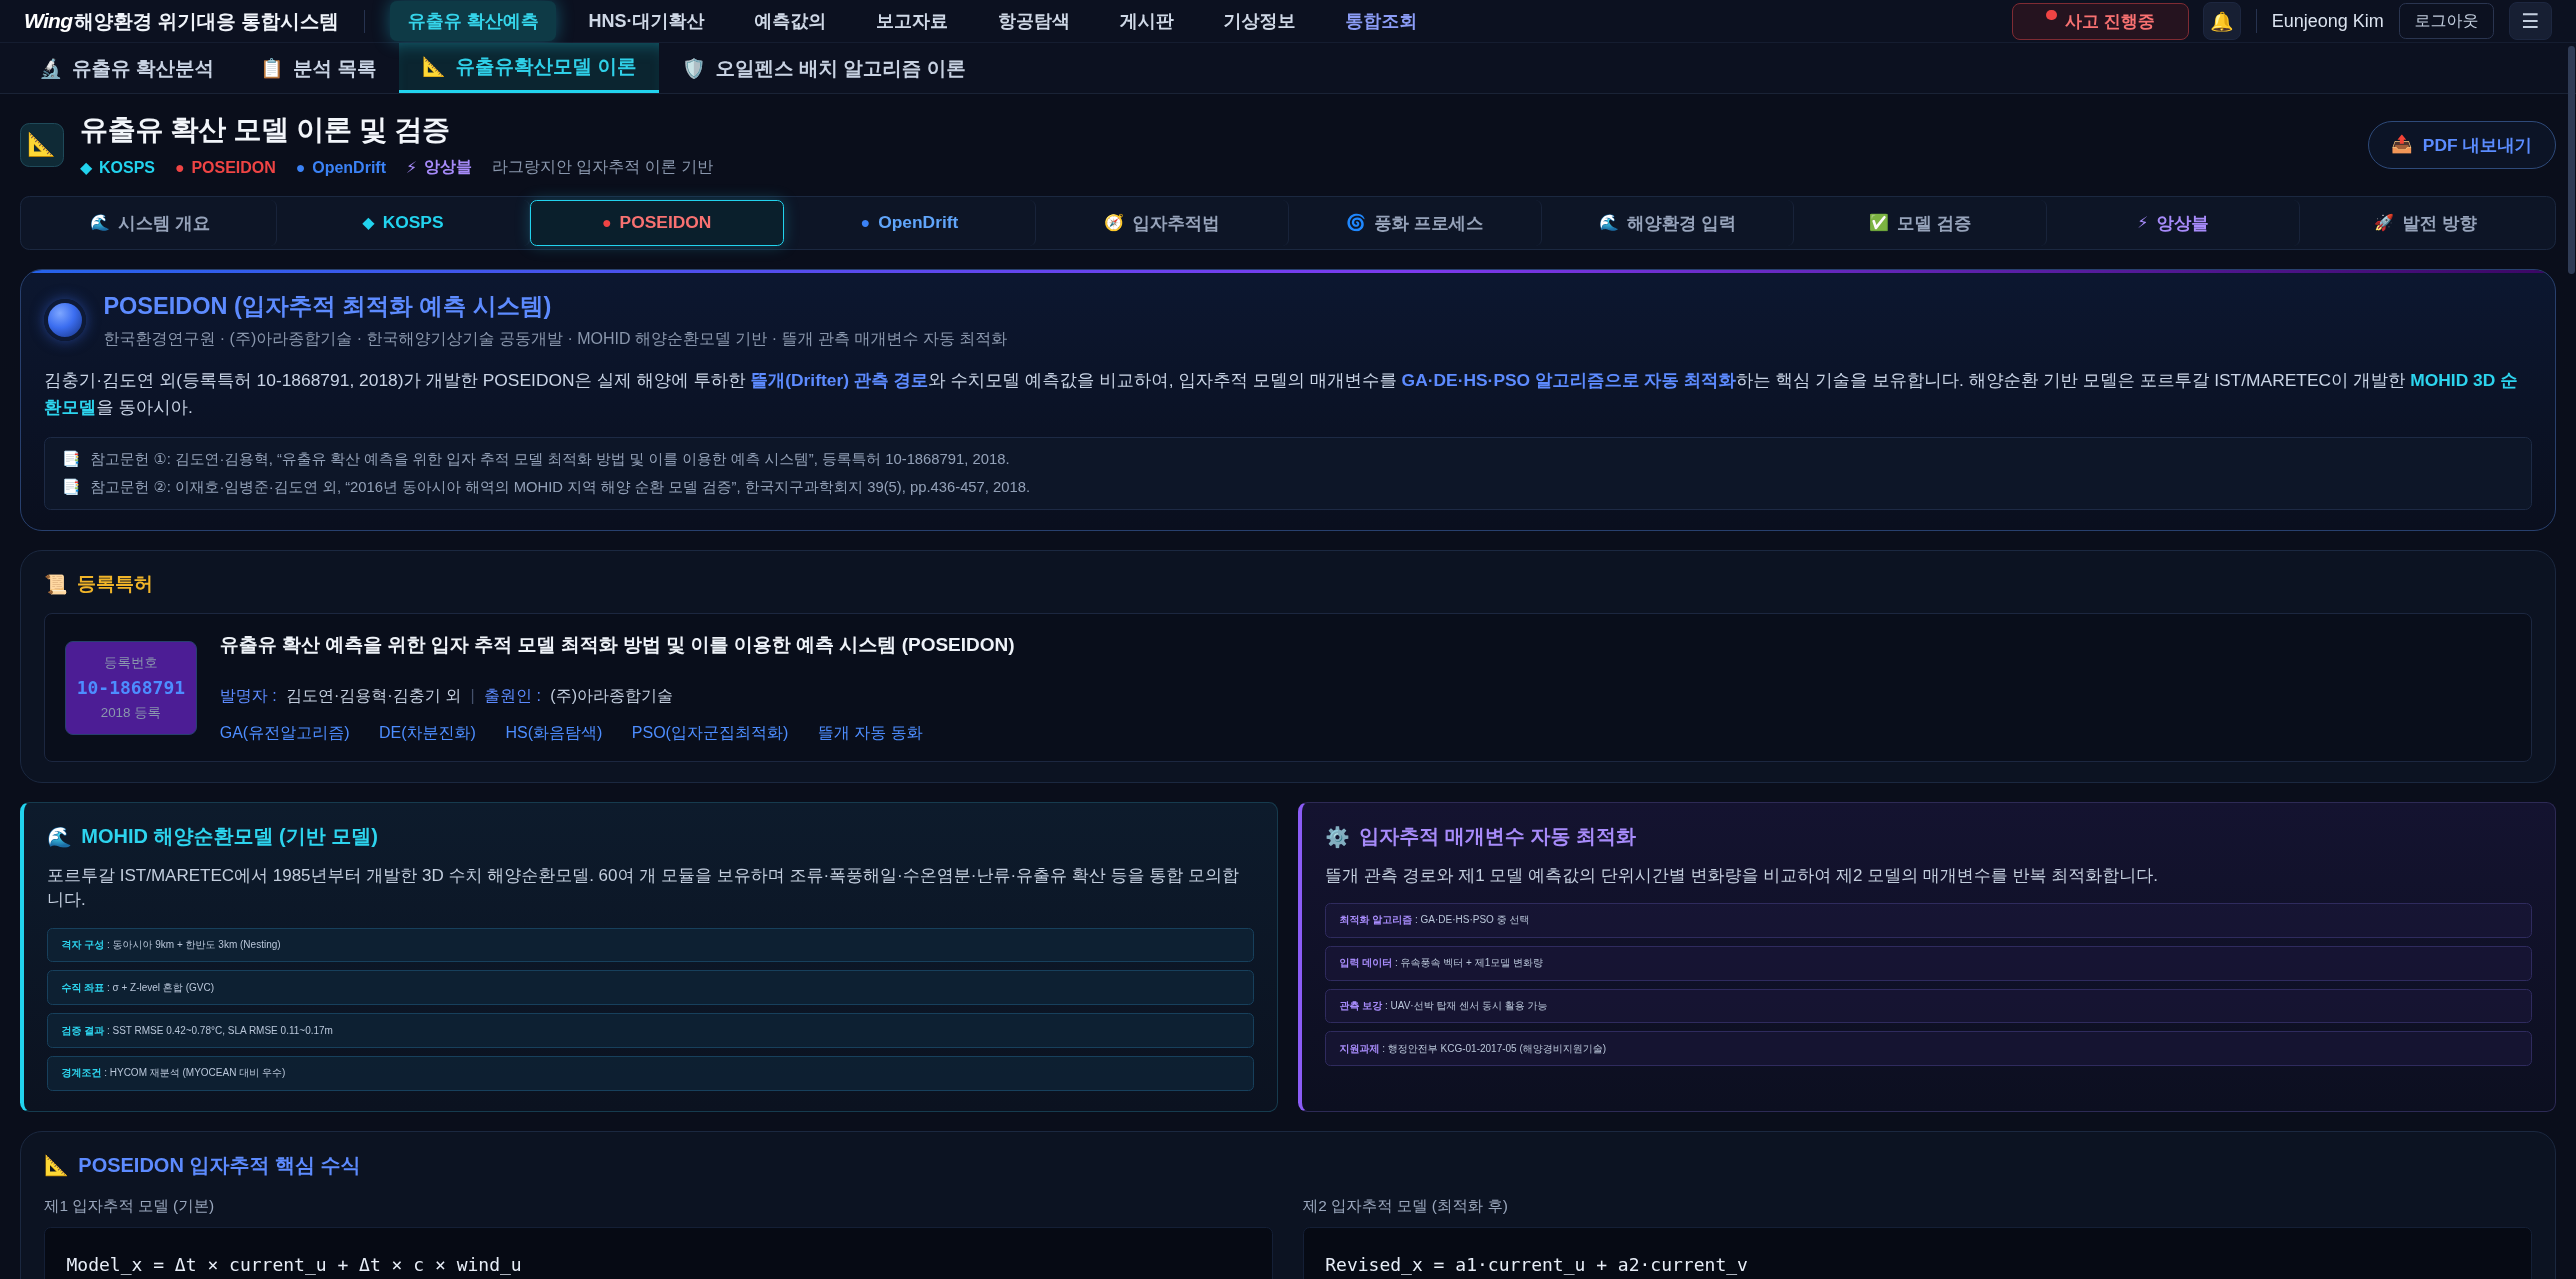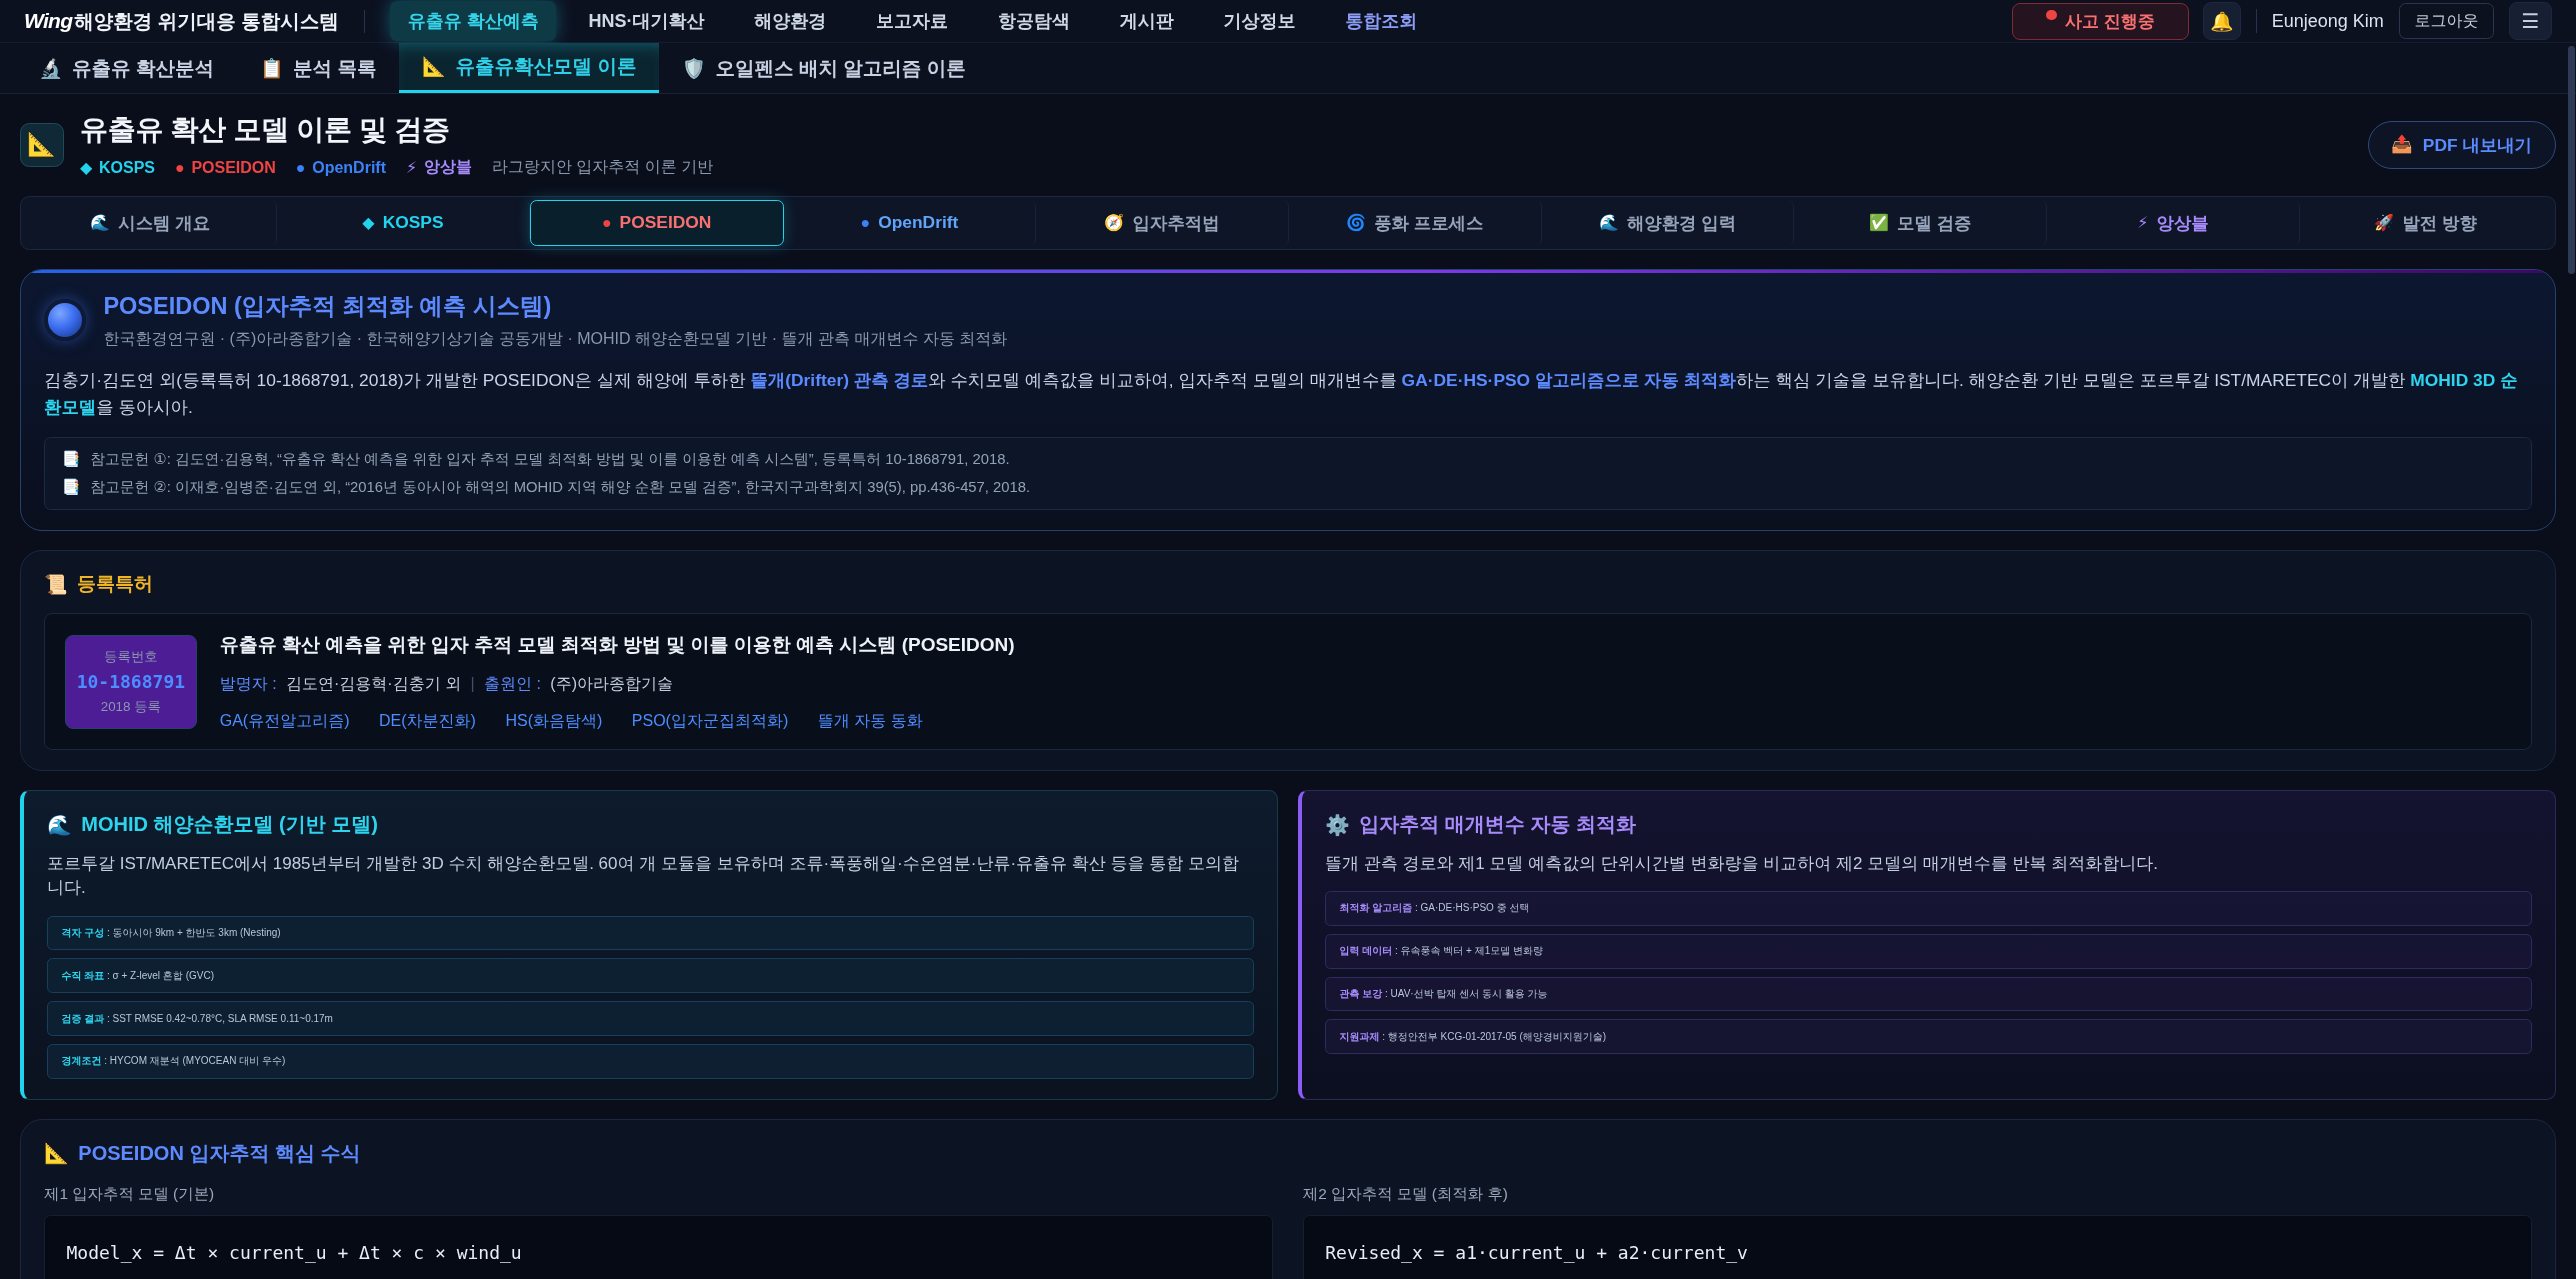--- a/index.html
+++ b/index.html
@@ -144,21 +144,21 @@
   }
   .patent-numbox {
     min-width:107px; background:#4c1d95; border:0.7px solid #27406e; border-radius:8px;
     padding:12px 10.7px; text-align:center;
   }
   .pn-label { font-size:13.4px; color:#8a97ad; }
   .pn-number { font-size:18px; font-weight:bold; color:#4d8dff; margin-top:5.4px; font-family:"DejaVu Sans Mono",monospace; }
   .pn-year { font-size:13.4px; color:#8a97ad; margin-top:5.4px; }
   .patent-body { flex:1; }
   .patent-title { font-size:19px; font-weight:bold; color:#eef2f8; }
-  .patent-meta { font-size:16px; color:#c3cede; margin-top:16px; display:flex; gap:9.4px; align-items:center; }
+  .patent-meta { font-size:16px; color:#c3cede; margin-top:28px; display:flex; gap:9.4px; align-items:center; }
   .patent-meta .mlabel { color:#5d8bff; }
   .patent-meta .msep { color:#44506b; }
   .patent-tags { display:flex; gap:29.5px; margin-top:16px; font-size:16px; color:#4d8dff; }
   
   .two-col { display:grid; grid-template-columns:1fr 1fr; gap:20px; margin:19px 20px 0 20px; }
   .model-card { border-radius:9.4px; padding:20px 23px; }
   .model-card.mohid {
     border:0.7px solid #163b4e; border-left:4px solid #22d3ee;
     background:linear-gradient(180deg,#0d1b2c 0%,#0b1220 100%);
   }
@@ -195,21 +195,21 @@
 
 <div class="topnav">
   <div class="brand">
     <span class="wing">Wing</span>
     <span class="brand-title">해양환경 위기대응 통합시스템</span>
   </div>
   <div class="nav-divider"></div>
   <div class="nav-items">
     <div class="nav-item active">유출유 확산예측</div>
     <div class="nav-item">HNS·대기확산</div>
-    <div class="nav-item">해양환경</div>
+    <div class="nav-item">예측값의</div>
     <div class="nav-item">보고자료</div>
     <div class="nav-item">항공탐색</div>
     <div class="nav-item">게시판</div>
     <div class="nav-item">기상정보</div>
     <div class="nav-item highlight">통합조회</div>
   </div>
   <div class="nav-right">
     <div class="status-badge">
       <span class="status-dot"></span>
       <span>사고 진행중</span>

